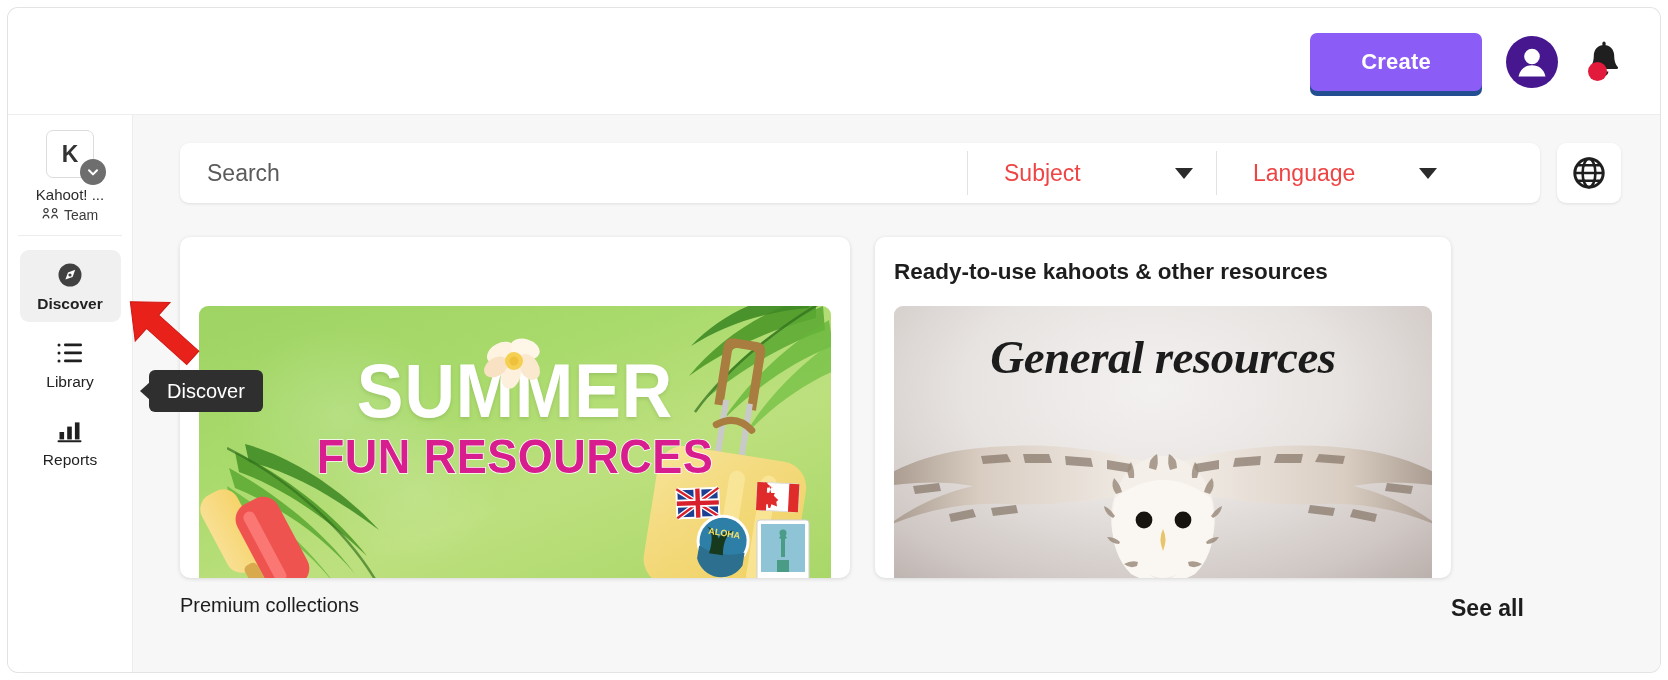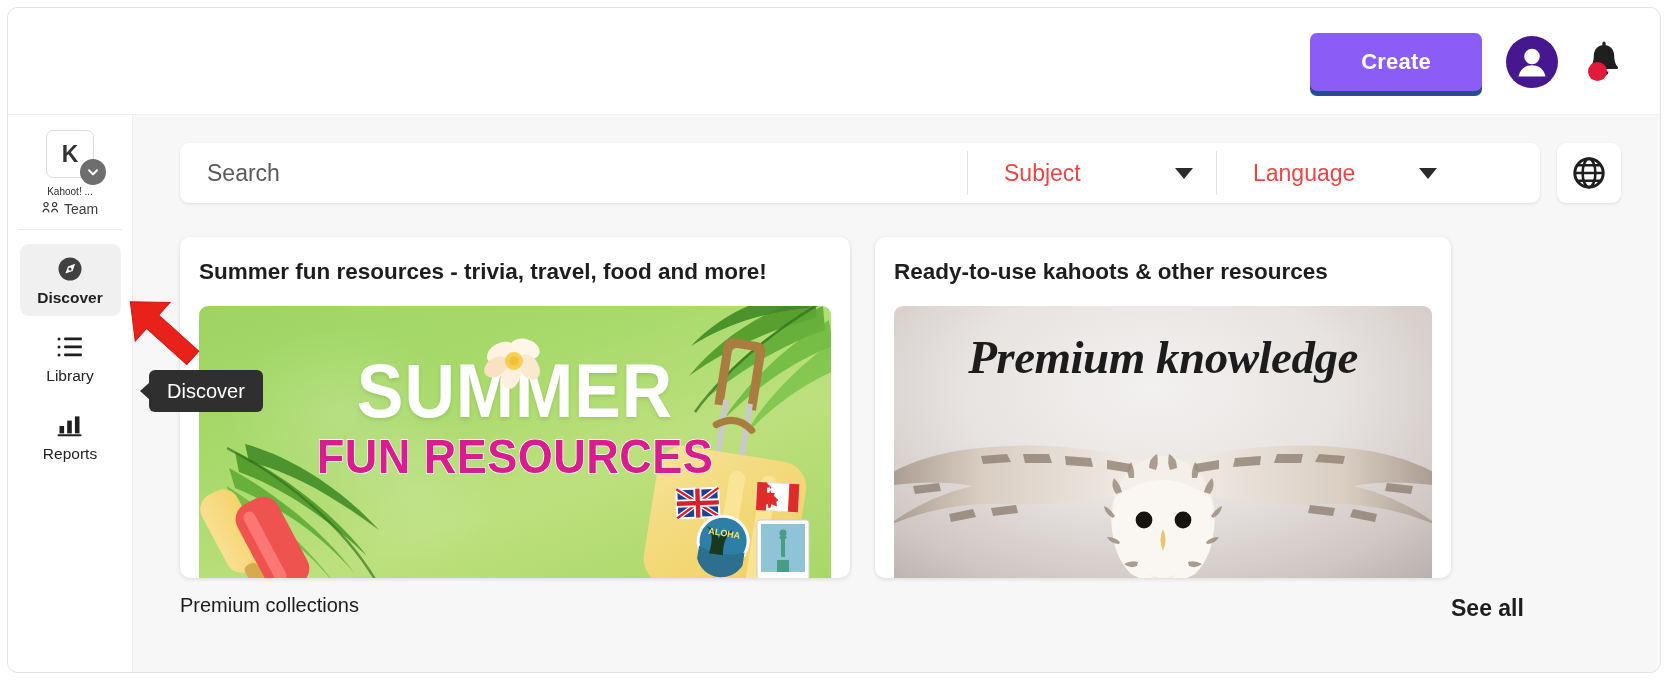--- a/index.html
+++ b/index.html
@@ -120,21 +120,21 @@
     font-size: 23px; font-weight: 700; color: #333;
   }
   .org-caret {
     position: absolute; right: -13px; bottom: -8px;
     width: 26px; height: 26px; border-radius: 50%;
     background: #6e6e6e;
     display: flex; align-items: center; justify-content: center;
   }
   .org-name {
     margin-top: 8px;
-    font-size: 10px; color: #2b2b2b; font-weight: 400;
+    font-size: 15px; color: #2b2b2b; font-weight: 400;
     white-space: nowrap; overflow: hidden;
   }
   .org-team {
     margin-top: 3px;
     font-size: 14px; color: #3c3c3c;
     display: flex; align-items: center; justify-content: center; gap: 5px;
   }
 
   .nav { padding-top: 14px; }
   .nav-item {
@@ -451,21 +451,20 @@
       <svg width="38" height="38" viewBox="0 0 38 38">
         <circle cx="19" cy="19" r="14.2" fill="none" stroke="#1f1f1f" stroke-width="3"></circle>
         <ellipse cx="19" cy="19" rx="6.4" ry="14.2" fill="none" stroke="#1f1f1f" stroke-width="2.6"></ellipse>
         <line x1="5.2" y1="19" x2="32.8" y2="19" stroke="#1f1f1f" stroke-width="2.6"></line>
         <line x1="8" y1="11.3" x2="30" y2="11.3" stroke="#1f1f1f" stroke-width="2.4"></line>
         <line x1="8" y1="26.7" x2="30" y2="26.7" stroke="#1f1f1f" stroke-width="2.4"></line>
       </svg>
     </button>
 
     <div class="card card-a">
-      <div class="card-title">Summer fun resources - trivia, travel, food and more!</div>
       <div class="card-media">
         <div class="summer-bg"></div>
 
         <svg class="palm palm-tr" viewBox="0 0 230 170">
           <g fill="#4f9a2a">
             <path d="M205 8 C160 18 110 48 78 88 C108 66 150 44 205 30 Z" opacity=".92"></path>
             <path d="M212 18 C170 36 124 70 96 110 C128 84 168 58 214 42 Z" opacity=".85" fill="#5aa832"></path>
             <path d="M218 32 C178 56 138 92 112 132 C142 102 180 74 222 58 Z" opacity=".8" fill="#67b53a"></path>
             <path d="M196 4 C156 6 112 24 80 58 C112 38 150 24 198 20 Z" opacity=".9" fill="#3f8a24"></path>
             <path d="M226 50 C190 76 154 110 132 150 C158 120 194 94 230 80 Z" opacity=".75" fill="#72bf43"></path>
@@ -630,21 +629,21 @@
           </g>
 
           <circle cx="291" cy="122" r="8.4" fill="#17140f"></circle>
           <circle cx="330" cy="122" r="8.4" fill="#17140f"></circle>
 
           <path d="M310 131 q5 10 0 22 q-5 -12 0 -22z" fill="#e8c46a"></path>
 
           <path d="M296 176 q14 12 28 0 q-14 8 -28 0z" fill="#eee8e0"></path>
         </svg>
 
-        <div class="owl-title">Premium knowledge</div>
+        <div class="owl-title">General resources</div>
       </div>
     </div>
 
     <div class="section-title">Premium collections</div>
     <div class="see-all">See all</div>
 
   </div>
 
   <div class="tooltip">
     <span class="tooltip-tail"></span>

